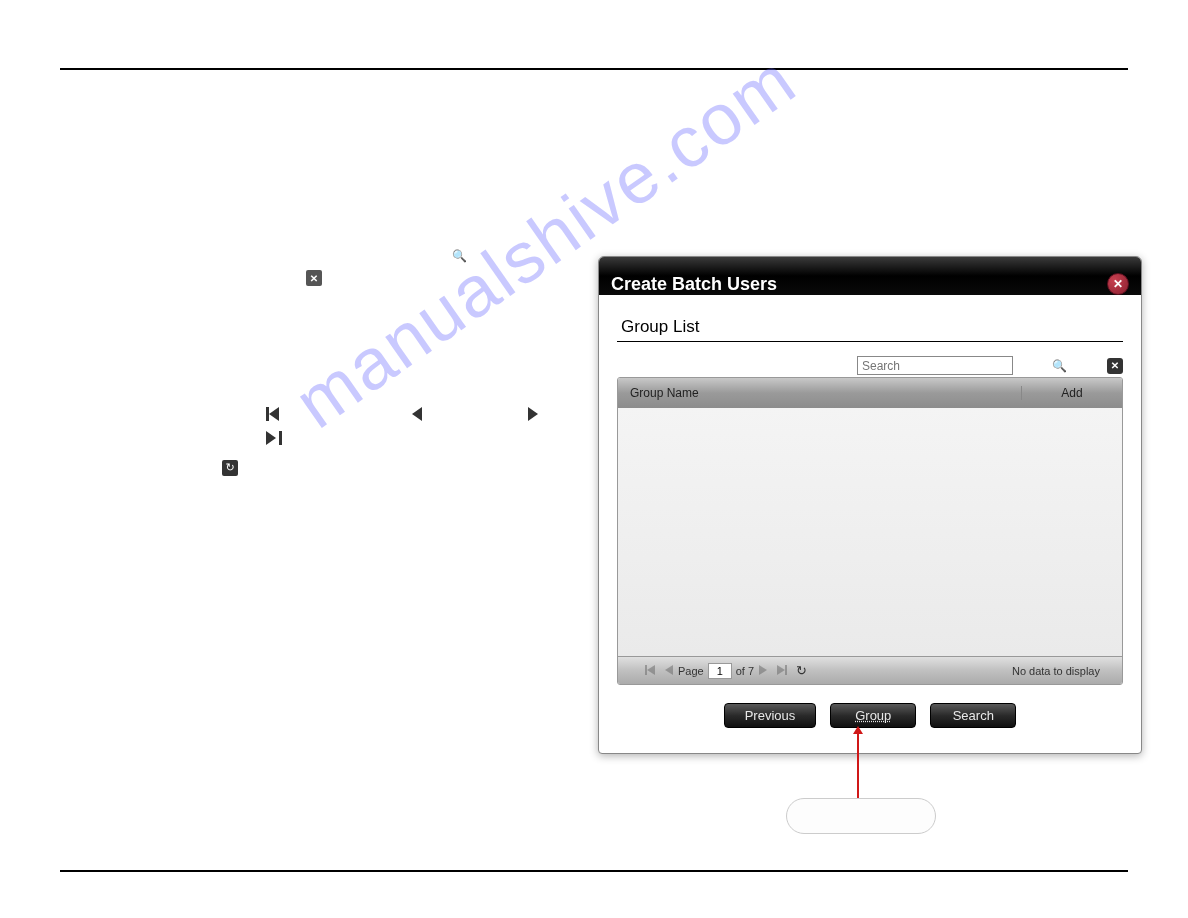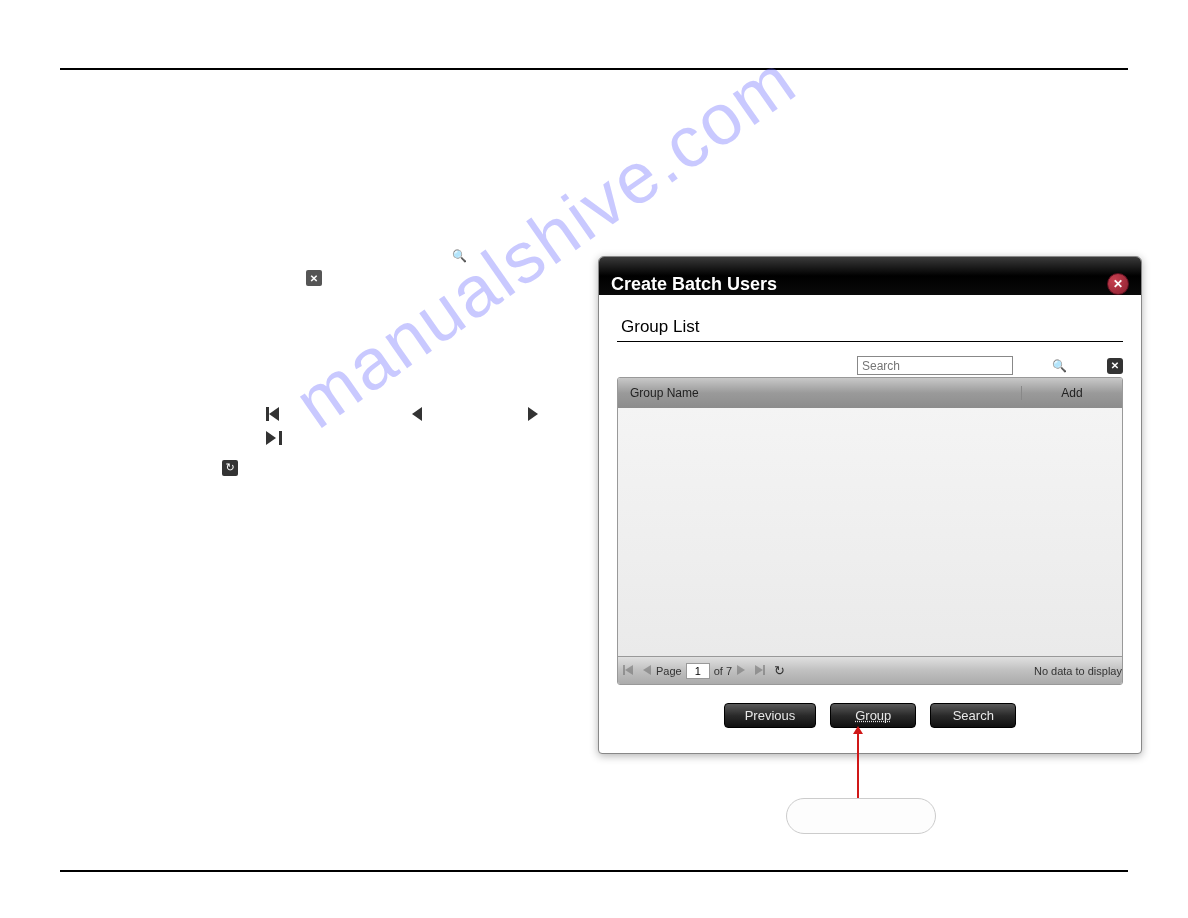--- a/index.html
+++ b/index.html
@@ -44,21 +44,21 @@
     .search-btn { width: 18px; height: 18px; margin-left: 2px; display: flex; align-items: center; justify-content: center; cursor: pointer; font-size: 12px; }
     .clear-search { width: 16px; height: 16px; background: #333; border-radius: 3px; margin-left: 2px; display: flex; align-items: center; justify-content: center; cursor: pointer; }
     .clear-search::before { content: '✕'; color: #fff; font-size: 10px; font-weight: bold; }
     
     .grid { border: 1px solid #999; border-radius: 3px; overflow: hidden; }
     .grid-header { background: linear-gradient(to bottom, #c8c8c8 0%, #9a9a9a 50%, #8c8c8c 100%); height: 30px; display: flex; align-items: center; font-size: 12px; color: #222; }
     .gh-name { flex: 1; padding-left: 12px; border-right: 1px solid #888; }
     .gh-add { width: 100px; text-align: center; }
     .grid-body { height: 248px; background: linear-gradient(to bottom, #f4f4f4 0%, #eaeaea 100%); }
     
-    .pager { background: linear-gradient(to bottom, #e0e0e0 0%, #c0c0c0 50%, #ababab 100%); height: 28px; display: flex; align-items: center; padding: 0 0; font-size: 11px; color: #333; border-top: 1px solid #999; }
+    .pager { background: linear-gradient(to bottom, #e0e0e0 0%, #c0c0c0 50%, #ababab 100%); height: 28px; display: flex; align-items: center; padding: 0 22px; font-size: 11px; color: #333; border-top: 1px solid #999; }
     .pager .pnav { cursor: pointer; padding: 0 4px; opacity: 0.5; }
     .pager .page-input { width: 24px; height: 16px; text-align: center; border: 1px solid #999; font-size: 11px; margin: 0 4px; }
     .pager .spacer { flex: 1; }
     .pager-refresh { cursor: pointer; padding: 0 4px; font-size: 13px; color: #333; }
     
     .dialog-footer { display: flex; justify-content: center; gap: 14px; margin-top: 18px; align-items: flex-end; }
     .dlg-btn { background: linear-gradient(to bottom, #5a5a5a 0%, #2a2a2a 50%, #101010 100%); color: #e8e8e8; border: 1px solid #000; border-radius: 4px; padding: 4px 20px; font-size: 13px; cursor: pointer; min-width: 86px; }
     .dlg-btn.next-btn { text-decoration: underline dotted; }
     
     .callout-arrow { position: absolute; left: 857px; top: 732px; width: 2px; height: 66px; background: #d01818; }

